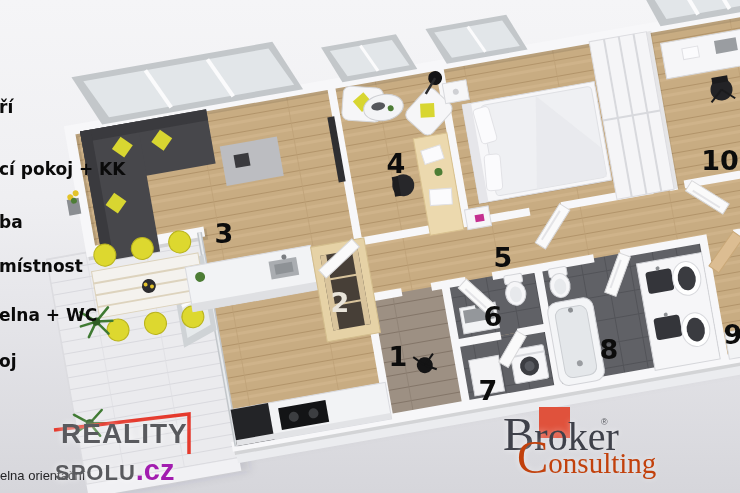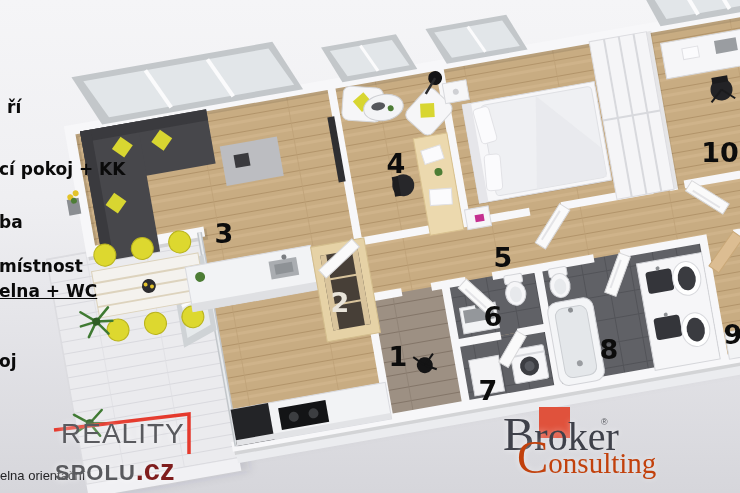--- a/index.html
+++ b/index.html
@@ -19,28 +19,28 @@
     font-family:"DejaVu Sans","Liberation Sans",sans-serif;
     font-weight:700; font-size:17px; color:#0a0a0a; white-space:nowrap; line-height:1.2;
   }
   .watermark {
     position:absolute; left:0px; top:468px; z-index:5;
     font-size:13px; font-weight:500; color:#232326; white-space:nowrap;
   }
   
   .rs-logo { position:absolute; left:0; top:0; z-index:6; }
   .rs-word1 {
-    position:absolute; left:61px; top:420px; font-weight:400; font-size:28px;
+    position:absolute; left:61px; top:420px; font-weight:700; font-size:28px;
     letter-spacing:1px; color:#595a5e; line-height:1; white-space:nowrap;
     text-shadow:0 0 7px rgba(255,255,255,0.75);
   }
   .rs-word2row { position:absolute; left:55px; top:456px; line-height:1; white-space:nowrap;
     text-shadow:0 0 7px rgba(255,255,255,0.75); }
   .rs-word2 { font-weight:800; font-size:22px; color:#595a5e; letter-spacing:1px; }
-  .rs-tld  { font-weight:800; font-size:29px; color:#7f1d1d; }
+  .rs-tld  { font-weight:800; font-size:29px; color:#a21caf; }
   
   .bc-logo { position:absolute; left:0; top:0; z-index:6; }
   .bc-square { position:absolute; left:539px; top:407px; width:31px; height:31px;
     background:#e0523c; z-index:6; }
   .bc-word1 {
     position:absolute; left:503px; top:411px; z-index:7;
     font-family:"Liberation Serif","DejaVu Serif",serif; font-size:40px; color:#3f414a;
     line-height:1; white-space:nowrap; text-shadow:0 0 6px rgba(255,255,255,0.55);
   }
   .bc-word1::first-letter { font-size:47px; }
@@ -387,27 +387,27 @@
 
 <div class="room-num" style="left:398px; top:356px;">1</div>
 <div class="room-num" style="left:340px; top:302px; color:#e9e4da;">2</div>
 <div class="room-num" style="left:224px; top:233px;">3</div>
 <div class="room-num" style="left:396px; top:163px;">4</div>
 <div class="room-num" style="left:503px; top:257px;">5</div>
 <div class="room-num" style="left:493px; top:316px;">6</div>
 <div class="room-num" style="left:488px; top:390px;">7</div>
 <div class="room-num" style="left:609px; top:349px;">8</div>
 <div class="room-num" style="left:733px; top:334px;">9</div>
-<div class="room-num" style="left:720px; top:152px;text-align:right;">10</div>
-
-<div class="legend-item" style="top:97px;padding-left:8px;">ří</div>
+<div class="room-num" style="left:720px; top:160px;text-align:right;">10</div>
+
+<div class="legend-item" style="top:97px;">ří</div>
 <div class="legend-item" style="top:159px;">cí pokoj + KK</div>
 <div class="legend-item" style="top:212px;text-align:right;">ba</div>
 <div class="legend-item" style="top:256px;">místnost</div>
-<div class="legend-item" style="top:281px;text-decoration:underline;">elna + WC</div>
+<div class="legend-item" style="top:305px;">elna + WC</div>
 <div class="legend-item" style="top:351px;">oj</div>
 
 <div class="watermark">elna orientační</div>
 
 <div class="rs-logo">
   <div class="rs-word1">REALITY</div>
   <div class="rs-word2row">
     <span class="rs-word2">SPOLU</span><span class="rs-tld">.cz</span>
   </div>
 </div>

